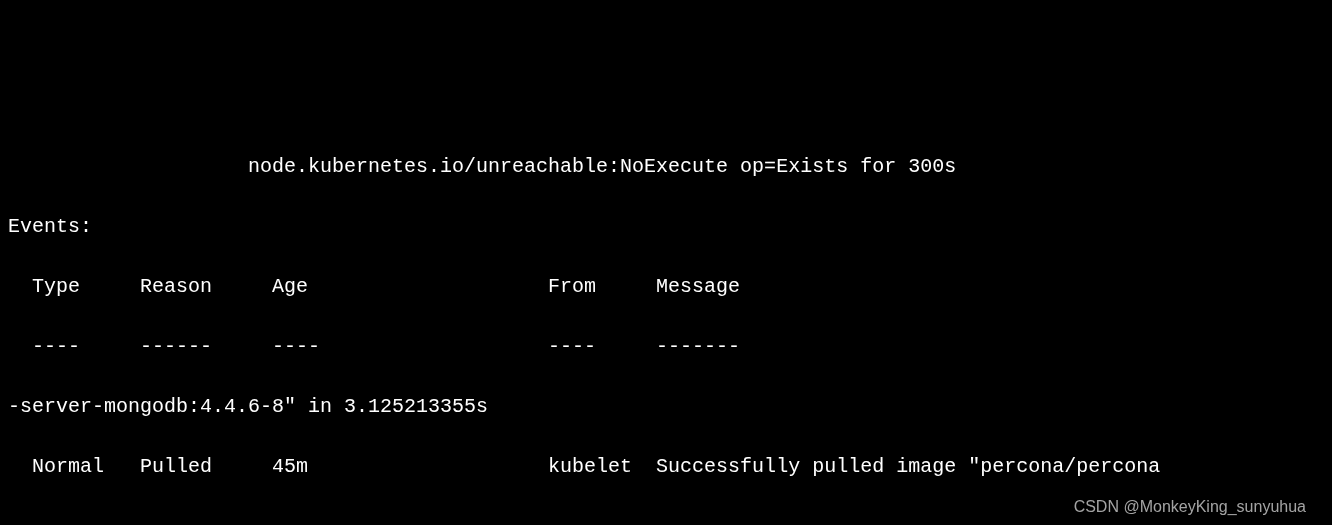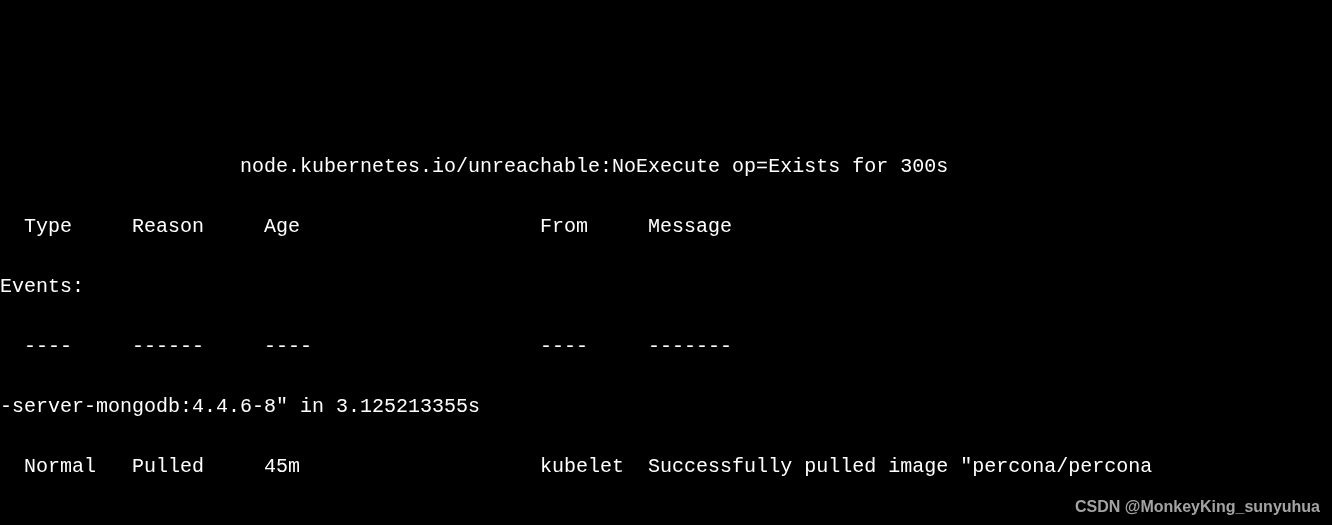--- a/index.html
+++ b/index.html
@@ -18,40 +18,40 @@
       overflow: hidden;
       position: relative;
       white-space: pre;
     }
     .terminal {
       padding: 2px 0;
     }
     .watermark {
       position: absolute;
       bottom: 6px;
-      right: 12px;
+      right: 26px;
       color: #c0c0c0;
       font-family: Arial, sans-serif;
       font-size: 16px;
       opacity: 0.85;
-      font-weight: bold;
     }
     .line {
       white-space: pre;
+      padding-left: 8px;
     }
   </style>
 </head>
 <body>
 
 
 
 <div class="terminal">
 <div class="line">                    node.kubernetes.io/unreachable:NoExecute op=Exists for 300s</div>
+<div class="line">Events:</div>
 <div class="line">  Type     Reason     Age                    From     Message</div>
-<div class="line">Events:</div>
 <div class="line">  ----     ------     ----                   ----     -------</div>
 <div class="line">-server-mongodb:4.4.6-8" in 3.125213355s</div>
 <div class="line">  Normal   Pulled     45m                    kubelet  Successfully pulled image "percona/percona</div>
 
 
 
 
 
 
 

